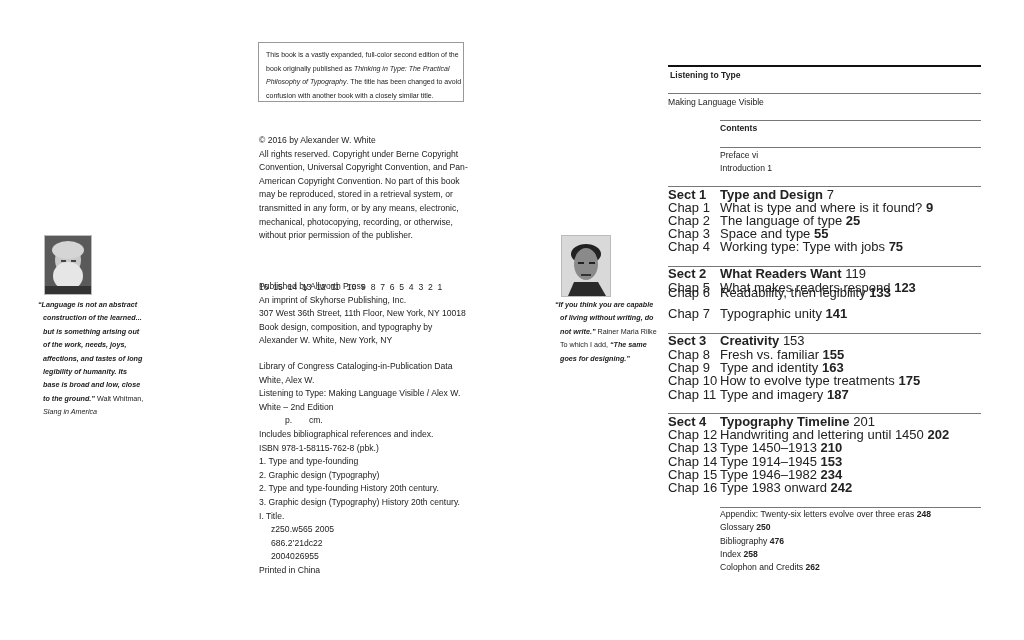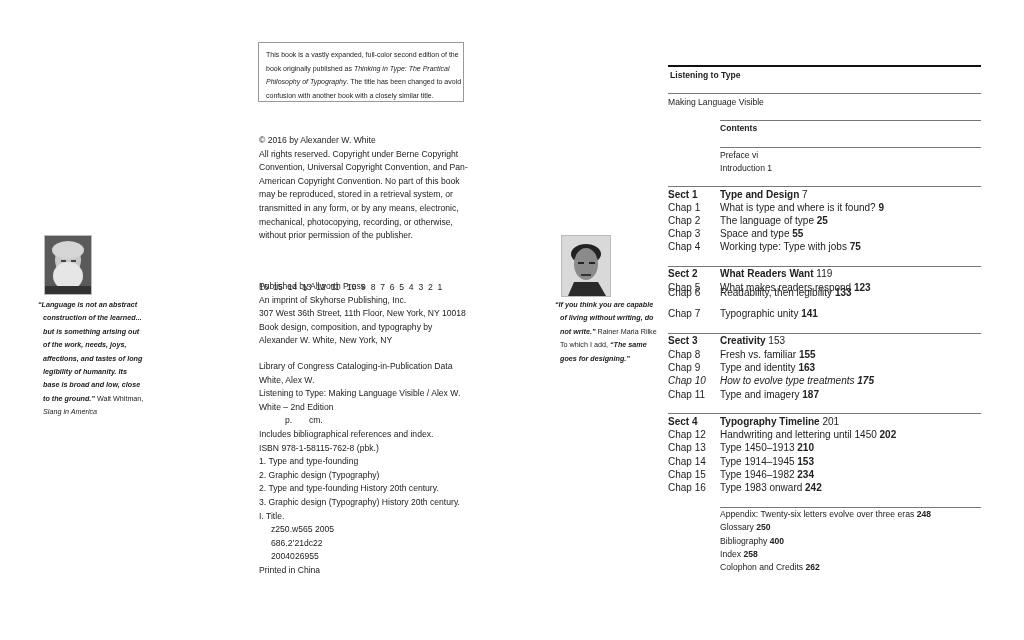--- a/index.html
+++ b/index.html
@@ -32,21 +32,21 @@
     .col div { white-space: nowrap; }
     .col .indent1 { padding-left: 26px; }
     .col .indent2 { padding-left: 12px; }
 
     
     .rule { position: absolute; height: 0; border-top: 1px solid #777; }
     .rule.thick { border-top: 2px solid #111; }
     .toc-text { position: absolute; font-size: 8.6px; line-height: 13.4px; color: #222; white-space: nowrap; }
     .toc-text b { font-weight: bold; }
     .pg { font-weight: bold; }
-    .row { position: absolute; left: 668px; width: 320px; height: 13.4px; font-size: 10px; line-height: 13.4px; white-space: nowrap; }
+    .row { position: absolute; left: 668px; width: 320px; height: 13.4px; font-size: 13px; line-height: 13.4px; white-space: nowrap; }
     .row .lab { position: absolute; left: 0; }
     .row .tit { position: absolute; left: 52px; }
     .row.sect .lab, .row.sect .tit .name { font-weight: bold; }
     .footer { position: absolute; left: 885px; top: 595px; font-size: 7.4px; color: #222; margin-top: 45px; }
   </style>
 </head>
 <body>
 
 <div>
 
@@ -204,21 +204,21 @@
     <span class="tit"><span class="name">Creativity</span> <span>153</span></span>
   </div>
   <div class="row" style="top:348px;">
       <span class="lab">Chap 8</span>
       <span class="tit"><span>Fresh vs. familiar</span> <span class="pg">155</span></span>
     </div>
   <div class="row" style="top:361px;">
       <span class="lab">Chap 9</span>
       <span class="tit"><span>Type and identity</span> <span class="pg">163</span></span>
     </div>
-  <div class="row" style="top:374px;font-style:italic;">
+  <div class="row" style="top:374px;">
       <span class="lab">Chap 10</span>
       <span class="tit"><span>How to evolve type treatments</span> <span class="pg">175</span></span>
     </div>
   <div class="row" style="top:388px;">
       <span class="lab">Chap 11</span>
       <span class="tit"><span>Type and imagery</span> <span class="pg">187</span></span>
     </div>
 
   <div class="rule" style="left:668px; top:413px; width:313px;"></div>
   <div class="row sect" style="top:415px;">
@@ -242,18 +242,18 @@
       <span class="tit"><span>Type 1946–1982</span> <span class="pg">234</span></span>
     </div>
   <div class="row" style="top:481px;">
       <span class="lab">Chap 16</span>
       <span class="tit"><span>Type 1983 onward</span> <span class="pg">242</span></span>
     </div>
 
   <div class="rule" style="left:720px; top:507px; width:261px;"></div>
   <div class="toc-text" style="left:720px; top:508px;"><span>Appendix: Twenty-six letters evolve over three eras</span> <span class="pg">248</span></div>
   <div class="toc-text" style="left:720px; top:521px;"><span>Glossary</span> <span class="pg">250</span></div>
-  <div class="toc-text" style="left:720px; top:535px;"><span>Bibliography</span> <span class="pg">400</span></div>
+  <div class="toc-text" style="left:720px; top:535px;"><span>Bibliography</span> <span class="pg">476</span></div>
   <div class="toc-text" style="left:720px; top:548px;"><span>Index</span> <span class="pg">258</span></div>
   <div class="toc-text" style="left:720px; top:561px;"><span>Colophon and Credits</span> <span class="pg">262</span></div>
 
   <div class="footer">Contents v</div>
 </div>
 
 </body></html>

